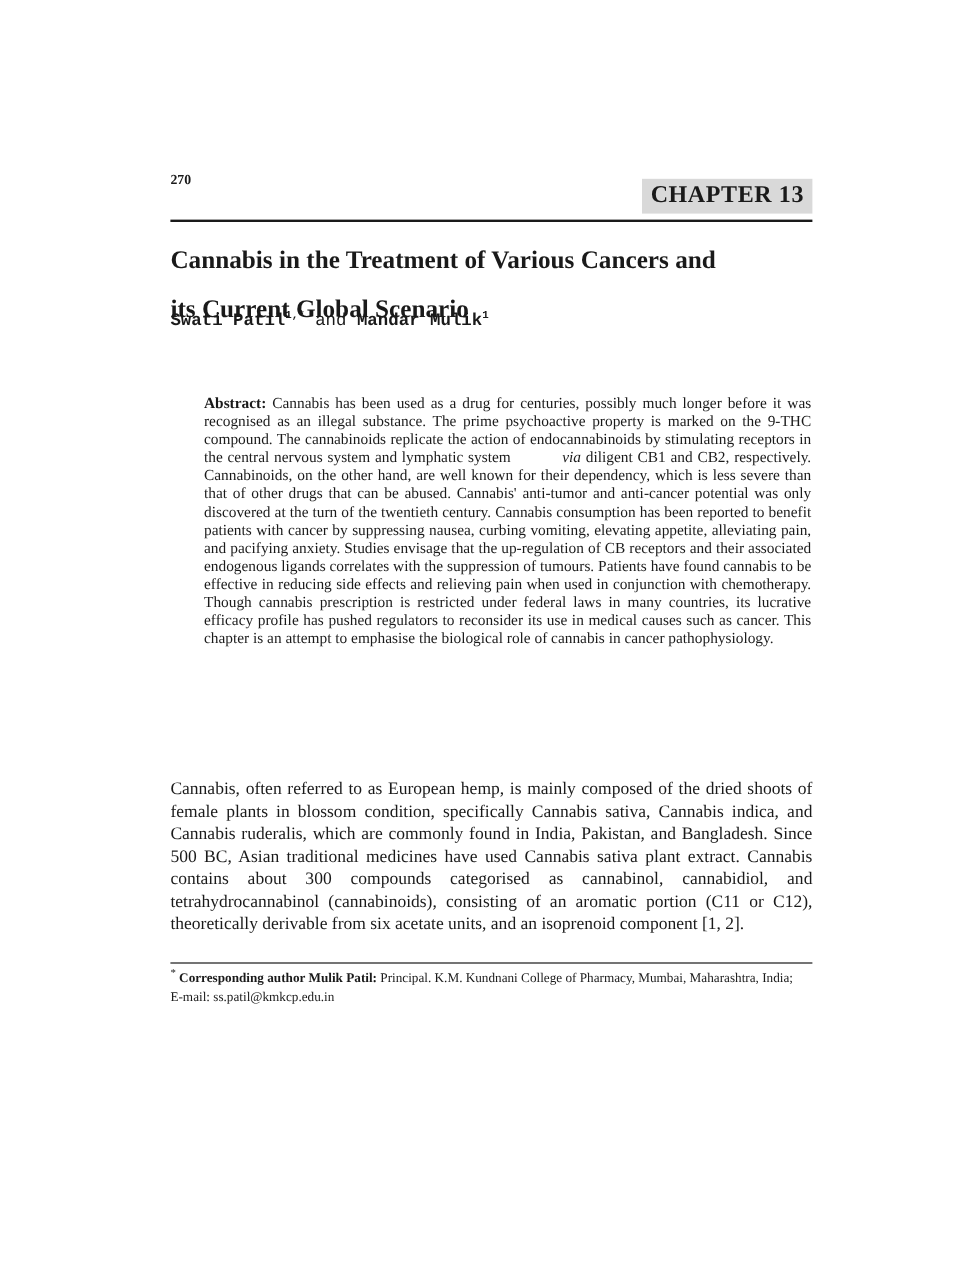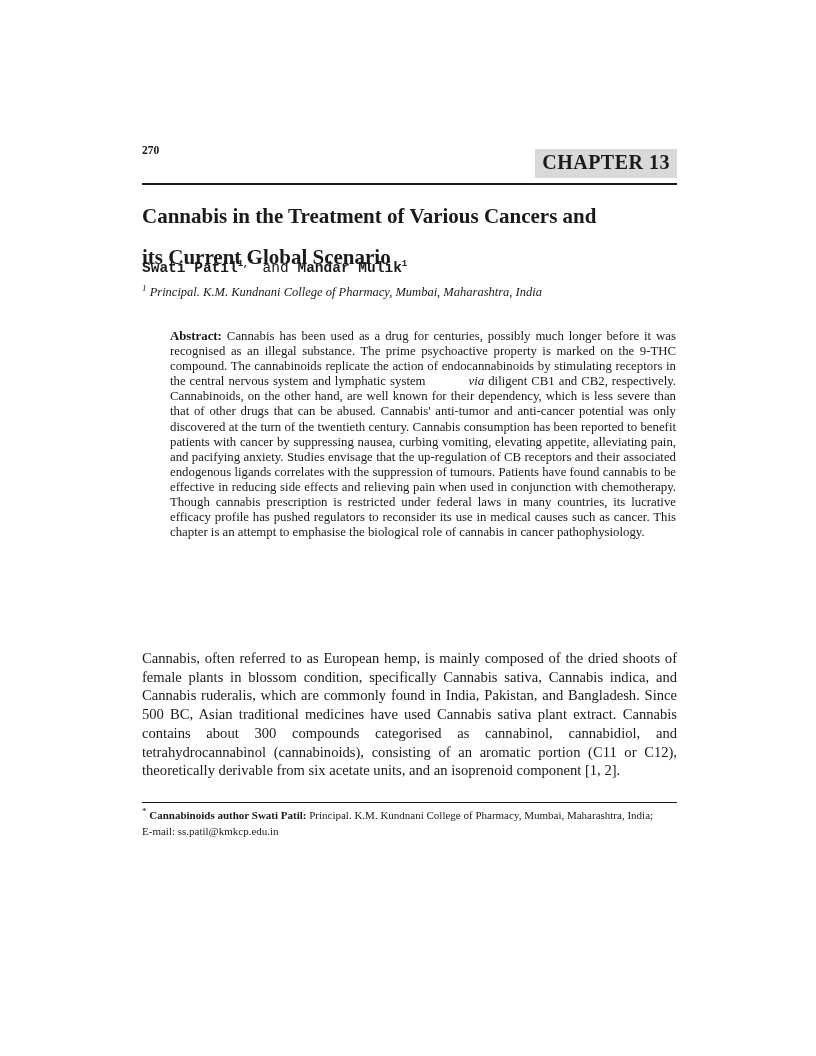--- a/index.html
+++ b/index.html
@@ -61,31 +61,28 @@
 
   <div class="abs head-rule"></div>
 
   <h1 class="abs chapter-title" style="margin:0">Cannabis in the Treatment of Various Cancers and
 its Current Global Scenario</h1>
 
   <div class="abs authors-line">
     <span class="name">Swati Patil</span><sup class="name">1,*</sup><span> and </span><span class="name">Mandar Mulik</span><sup class="name">1</sup>
   </div>
 
-  <div class="abs affiliation-line">
-    <sup>1</sup><span> Principal. K.M. Kundnani College of Pharmacy, Mumbai, Maharashtra, India</span>
-  </div>
 
   <p class="abs abstract-para" style="margin:0">
     <span class="label">Abstract: </span><span><span>Cannabis has been used as a drug for centuries, possibly much longer before it was recognised as an illegal substance. The prime psychoactive property is marked on the 9-THC compound. The cannabinoids replicate the action of endocannabinoids by stimulating receptors in the central nervous system and lymphatic system </span><span class="i">via</span><span> diligent CB1 and CB2, respectively. Cannabinoids, on the other hand, are well known for their dependency, which is less severe than that of other drugs that can be abused. Cannabis' anti-tumor and anti-cancer potential was only discovered at the turn of the twentieth century. Cannabis consumption has been reported to benefit patients with cancer by suppressing nausea, curbing vomiting, elevating appetite, alleviating pain, and pacifying anxiety. Studies envisage that the up-regulation of CB receptors and their associated endogenous ligands correlates with the suppression of tumours. Patients have found cannabis to be effective in reducing side effects and relieving pain when used in conjunction with chemotherapy. Though cannabis prescription is restricted under federal laws in many countries, its lucrative efficacy profile has pushed regulators to reconsider its use in medical causes such as cancer. This chapter is an attempt to emphasise the biological role of cannabis in cancer pathophysiology.</span></span>
   </p>
 
 
 
   <p class="abs intro-para" style="margin:0">Cannabis, often referred to as European hemp, is mainly composed of the dried shoots of female plants in blossom condition, specifically Cannabis sativa, Cannabis indica, and Cannabis ruderalis, which are commonly found in India, Pakistan, and Bangladesh. Since 500 BC, Asian traditional medicines have used Cannabis sativa plant extract. Cannabis contains about 300 compounds categorised as cannabinol, cannabidiol, and tetrahydrocannabinol (cannabinoids), consisting of an aromatic portion (C11 or C12), theoretically derivable from six acetate units, and an isoprenoid component [1, 2].</p>
 
   <div class="abs foot-rule"></div>
 
-  <div class="abs footnote"><sup>*</sup><span class="fn-bold"> Cannabinoids author Swati Patil:</span><span> Principal. K.M. Kundnani College of Pharmacy, Mumbai, Maharashtra, India;
+  <div class="abs footnote"><sup>*</sup><span class="fn-bold"> Corresponding author Mulik Patil:</span><span> Principal. K.M. Kundnani College of Pharmacy, Mumbai, Maharashtra, India;
 E-mail: ss.patil@kmkcp.edu.in</span></div>
 
 
 </div>
 
 </body></html>

